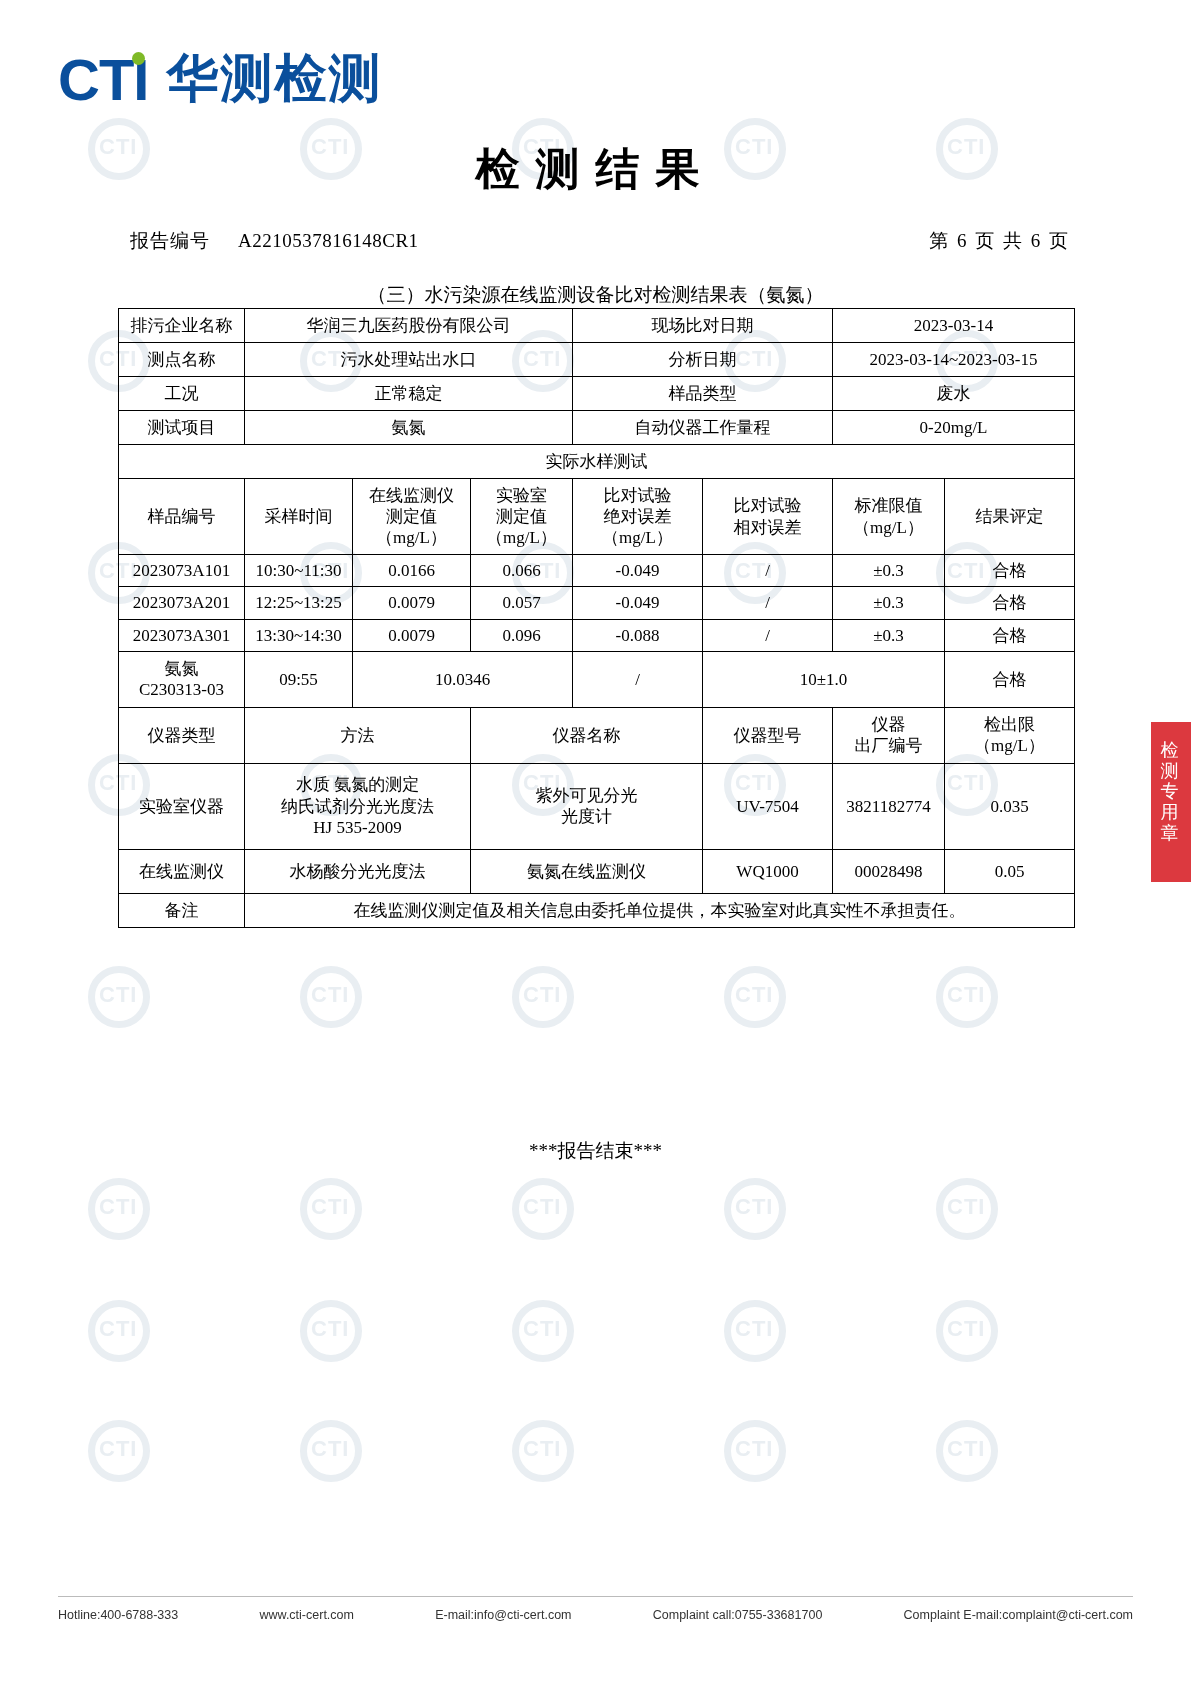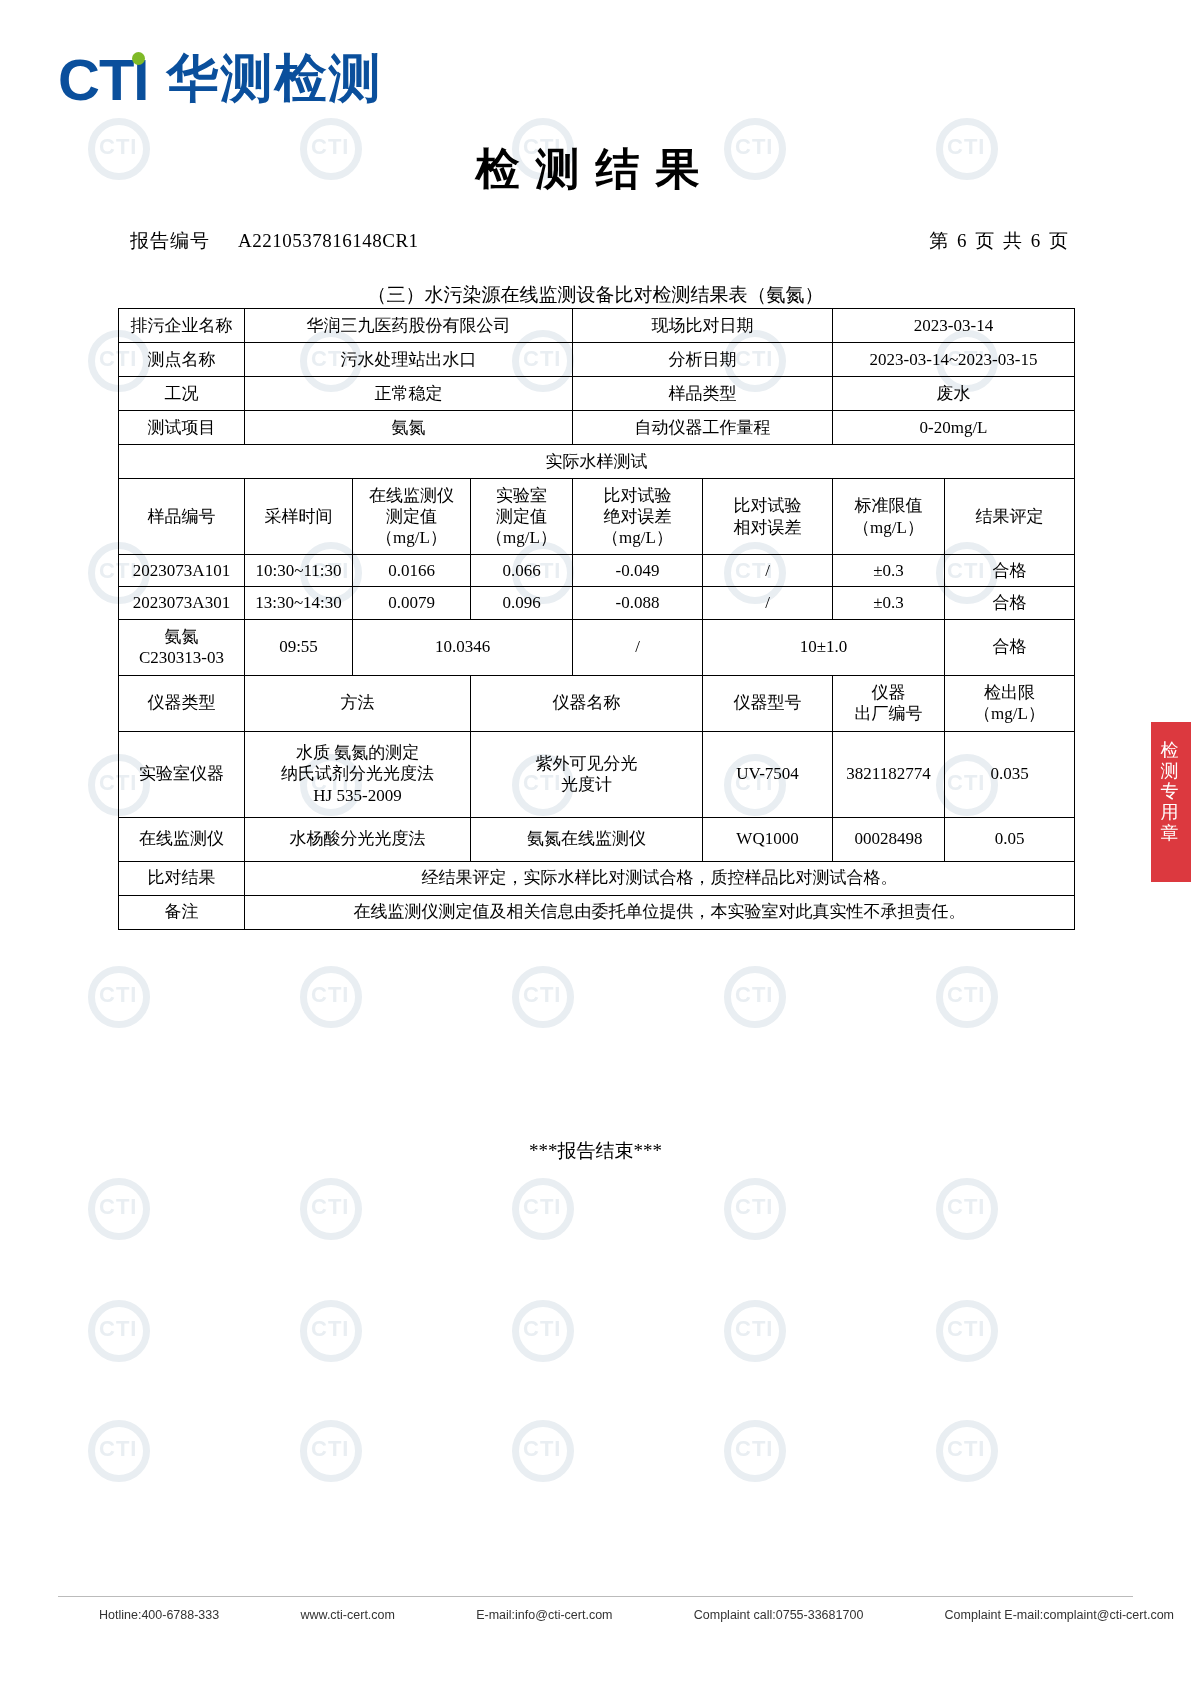--- a/index.html
+++ b/index.html
@@ -208,21 +208,20 @@
     position: absolute;
     top: 1608px;
     left: 58px;
     width: 1075px;
     display: flex;
     justify-content: space-between;
     font-family: "Liberation Sans", sans-serif;
     font-size: 12.5px;
     color: #333;
     z-index: 3;
-    margin-left: 41px;
   }
   .footer span { white-space: nowrap; }
 </style>
 </head>
 <body>
 
 <div class="page">
 
   <div class="watermarks" id="wm-layer">
       <div class="wm" style="left: 88px; top: 118px;">
@@ -459,20 +458,30 @@
           <td>结果评定</td>
         </tr>
 
         </tbody>
         <tbody id="actual-rows">
           <tr style="height: 32px;">
             <td class="num">2023073A101</td>
             <td class="num">10:30~11:30</td>
             <td class="num">0.0166</td>
             <td class="num">0.066</td>
+            <td class="num">-0.049</td>
+            <td class="num">/</td>
+            <td class="num">±0.3</td>
+            <td>合格</td>
+          </tr>
+          <tr style="height: 32px;">
+            <td class="num">2023073A201</td>
+            <td class="num">12:25~13:25</td>
+            <td class="num">0.0079</td>
+            <td class="num">0.057</td>
             <td class="num">-0.049</td>
             <td class="num">/</td>
             <td class="num">±0.3</td>
             <td>合格</td>
           </tr>
           <tr style="height: 32px;">
             <td class="num">2023073A301</td>
             <td class="num">13:30~14:30</td>
             <td class="num">0.0079</td>
             <td class="num">0.096</td>
@@ -517,24 +526,20 @@
         <tr style="height:44px">
           <td>在线监测仪</td>
           <td colspan="2">水杨酸分光光度法</td>
           <td colspan="2">氨氮在线监测仪</td>
           <td class="num">WQ1000</td>
           <td class="num">00028498</td>
           <td class="num">0.05</td>
         </tr>
 
         <tr class="r-h">
-          <td>比对结果</td>
-          <td colspan="7" class="left">经结果评定，实际水样比对测试合格，质控样品比对测试合格。</td>
-        </tr>
-        <tr class="r-h">
           <td>备注</td>
           <td colspan="7" class="left">在线监测仪测定值及相关信息由委托单位提供，本实验室对此真实性不承担责任。</td>
         </tr>
       </tbody>
     </table>
   </div>
 
   <div class="stamp"></div>
   <div class="stamp-text">检测专用章</div>
 

